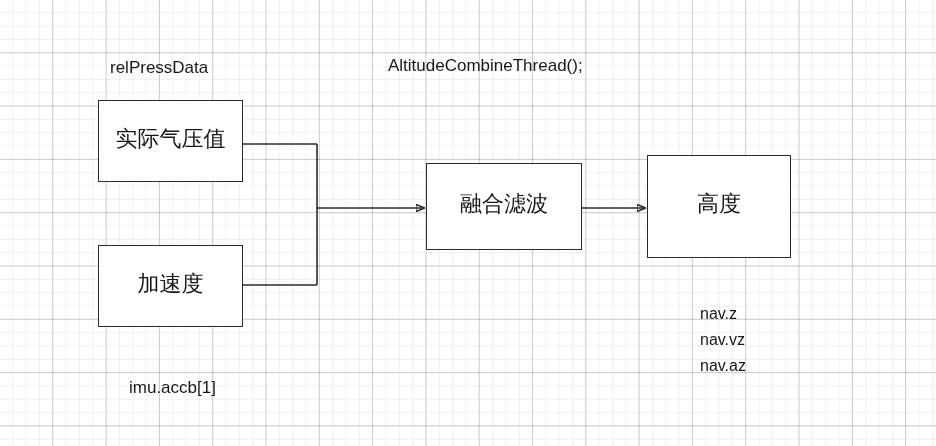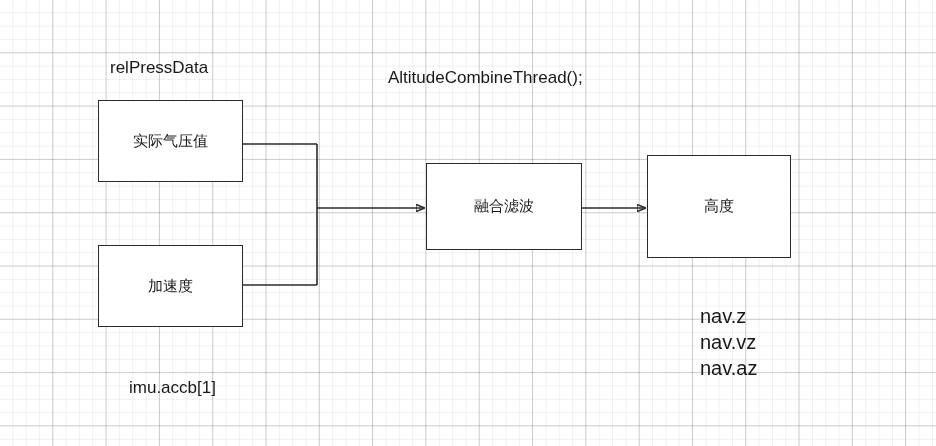--- a/index.html
+++ b/index.html
@@ -31,42 +31,42 @@
   .node {
     position: absolute;
     box-sizing: border-box;
     background: #ffffff;
     border: 1.6px solid #2b2b2b;
     display: flex;
     align-items: center;
     justify-content: center;
     text-align: center;
     color: #16191c;
-    font-size: 15px;
+    font-size: 22px;
     line-height: 1.38;
-    font-family: Liberation Serif, serif;
+    font-family: Liberation Mono, monospace;
   }
 
   .node .lines {
     display: block;
     white-space: pre-line;
   }
 
   .caption {
     position: absolute;
     color: #16191c;
     font-size: 17px;
     white-space: nowrap;
     font-family: "Liberation Sans", "DejaVu Sans", sans-serif;
   }
 
   .var-label {
     position: absolute;
     color: #16191c;
-    font-size: 20px;
+    font-size: 16px;
     white-space: nowrap;
     font-family: "Liberation Sans", "DejaVu Sans", sans-serif;
   }
 
   svg.edges {
     position: absolute;
     left: 0;
     top: 0;
     width: 936px;
     height: 446px;
@@ -96,21 +96,21 @@
 
     <path d="M317,144 L317,285"></path>
 
     <path d="M317,208 L424,208" marker-end="url(#arrowhead)"></path>
 
     <path d="M570,208 L645,208" marker-end="url(#arrowhead)"></path>
   </svg>
 
   <div class="caption" style="left:110px; top:58px;">relPressData</div>
 
-  <div class="caption" style="left:388px; top:68px;">AltitudeCombineThread();</div>
+  <div class="caption" style="left:388px; top:56px;">AltitudeCombineThread();</div>
 
   <div class="caption" style="left:129px; top:378px;">imu.accb[1]</div>
 
   <div class="node" style="left:98px; top:100px; width:145px; height:82px;">
     <span>实际气压值</span>
   </div>
 
   <div class="node" style="left:98px; top:245px; width:145px; height:82px;justify-content:center;">
     <span>加速度</span>
   </div>

